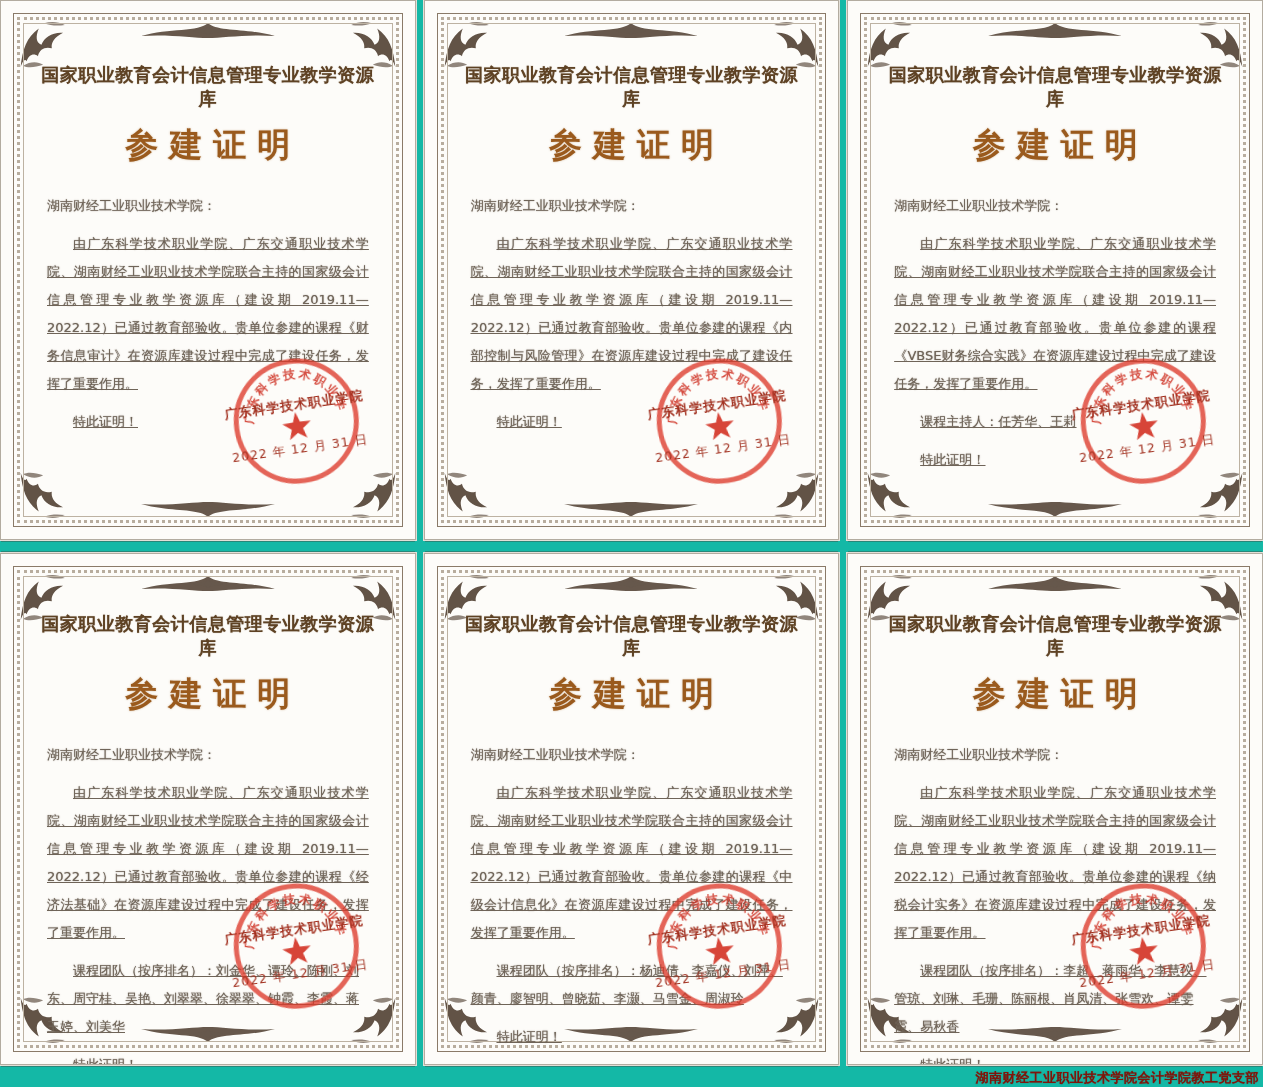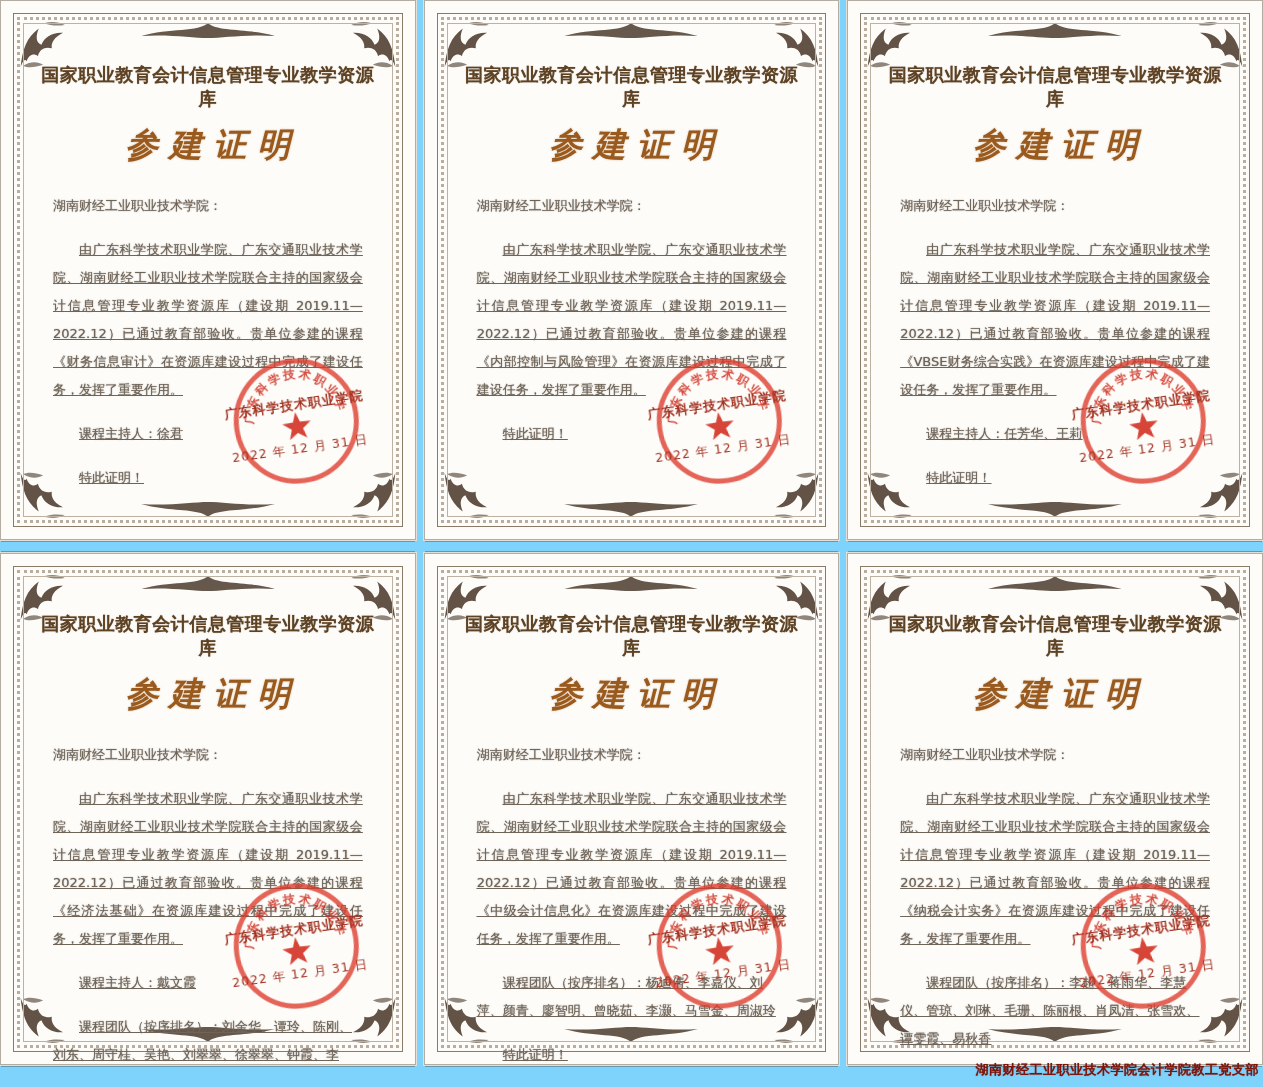--- a/index.html
+++ b/index.html
@@ -1,17 +1,17 @@
 <!DOCTYPE html>
 <html><head>
 <meta charset="utf-8">
 <title>参建证明</title>
 <style>
   html,body{margin:0;padding:0;background:#efeeec;}
-  .page{width:1263px;height:1087px;position:relative;background:#7dd3fc;overflow:hidden;
+  .page{width:1263px;height:1087px;position:relative;background:#14b8a6;overflow:hidden;
         font-family:"DejaVu Sans","Liberation Sans",sans-serif;}
   .grid{position:absolute;top:0;left:0;width:1263px;display:grid;
         grid-template-columns:repeat(3,1fr);grid-template-rows:540px 512px;gap:13px 8px;}
   .cert{position:relative;background:#fdfcf9;border:1px solid #b3aca0;
         box-shadow:0 0 0 1px #e3dfd7, 0 -3px 0 -1px rgba(70,62,54,.40), 0 3px 0 -1px rgba(70,62,54,.40);
         overflow:hidden;}
   
   .frame{position:absolute;inset:12px;border:1px solid #8a7a68;}
   .frame::before{content:"";position:absolute;inset:3px;border:3px dotted #a89a88;opacity:.8;}
   .frame::after{content:"";position:absolute;inset:9px;border:1px solid #bdb2a2;}
@@ -22,35 +22,35 @@
   .corner.br{bottom:4px;right:4px;transform:scale(-1,-1);}
   .wing{position:absolute;left:50%;width:150px;height:22px;margin-left:-75px;fill:#4d3c2e;opacity:.85;}
   .wing.top{top:6px;}
   .wing.bottom{bottom:6px;transform:scaleY(-1);}
   
   .content{position:absolute;inset:0;padding:62px 36px 0 36px;}
   .row2 .content{padding-top:58px;}
   .hdr{margin:0;text-align:center;font-size:18px;font-weight:bold;color:#5e4224;
        letter-spacing:.5px;text-shadow:0 0 1px rgba(94,66,36,.55);}
   .ttl{margin:12px 0 24px 0;text-align:center;font-size:33px;font-weight:bold;color:#9a5a1d;
-       letter-spacing:11px;padding-left:11px;text-shadow:0 0 2px rgba(154,90,29,.45);font-style:italic;}
+       letter-spacing:11px;padding-left:11px;text-shadow:0 0 2px rgba(154,90,29,.45);}
   .body-text{color:#6f6458;font-size:13px;line-height:28px;
        text-shadow:0 0 1.2px rgba(111,100,88,.85);}
-  .body-text p{margin:16px;}
+  .body-text p{margin:10px;}
   .indent{text-indent:2em;text-decoration:underline;}
   .para{text-align:justify;}
   
   .seal{position:absolute;right:28px;bottom:36px;transform:rotate(-8deg);filter:blur(.35px);}
   .seal .ring{fill:none;stroke:rgba(221,58,42,.78);stroke-width:5;}
   .seal .arc-text{fill:rgba(206,45,31,.85);font-size:12px;letter-spacing:2.5px;font-weight:bold;}
   .seal .star{fill:rgba(211,49,35,.9);}
   .seal .ins{fill:#a23120;font-size:13px;font-weight:bold;letter-spacing:1px;}
   .seal .dt{fill:#a23120;font-size:12.5px;letter-spacing:1px;}
   
-  .footer{position:absolute;right:4px;bottom:10px;height:18px;}
+  .footer{position:absolute;right:4px;bottom:2px;height:18px;}
   .wm{color:#7e150b;font-size:13px;font-weight:bold;letter-spacing:.5px;
       text-shadow:0 0 1px rgba(126,21,11,.7);}
   .hidden-defs{position:absolute;width:0;height:0;overflow:hidden;}
 </style>
 </head>
 <body>
 
 <svg class="hidden-defs" aria-hidden="true">
   <defs>
     <symbol id="flourish" viewBox="0 0 60 60">
@@ -89,21 +89,20 @@
         <svg class="wing bottom">
             <use href="#wing"></use>
           </svg>
       </div>
       <div class="content">
         <h2 class="hdr">国家职业教育会计信息管理专业教学资源库</h2>
         <h1 class="ttl">参建证明</h1>
         <div class="body-text">
           <p>湖南财经工业职业技术学院：</p>
           <p class="indent para">由广东科学技术职业学院、广东交通职业技术学院、湖南财经工业职业技术学院联合主持的国家级会计信息管理专业教学资源库（建设期 2019.11—2022.12）已通过教育部验收。贵单位参建的课程《财务信息审计》在资源库建设过程中完成了建设任务，发挥了重要作用。</p>
-          <p class="indent"><span>课程主持人：</span><span>徐君</span></p>
           <p class="indent">特此证明！</p>
         </div>
       </div>
       <div class="seal">
         <svg width="180" height="150" viewBox="0 0 180 150">
           <circle class="ring" cx="90" cy="72" r="60"></circle>
           <path id="arc0" d="M 47,72 A 43 43 0 0 1 133,72" fill="none"></path>
           <text class="arc-text"><textPath href="#arc0" startOffset="2%">广东科学技术职业学院</textPath></text>
           <path class="star" d="M90,63 L93.5,73.1 L104.3,73.4 L95.7,79.9 L98.8,90.1 L90,84 L81.2,90.1 L84.3,79.9 L75.7,73.4 L86.5,73.1 Z"></path>
           <text class="ins" x="90" y="60" text-anchor="middle">广东科学技术职业学院</text>
@@ -217,21 +216,20 @@
         <svg class="wing bottom">
             <use href="#wing"></use>
           </svg>
       </div>
       <div class="content">
         <h2 class="hdr">国家职业教育会计信息管理专业教学资源库</h2>
         <h1 class="ttl">参建证明</h1>
         <div class="body-text">
           <p>湖南财经工业职业技术学院：</p>
           <p class="indent para">由广东科学技术职业学院、广东交通职业技术学院、湖南财经工业职业技术学院联合主持的国家级会计信息管理专业教学资源库（建设期 2019.11—2022.12）已通过教育部验收。贵单位参建的课程《经济法基础》在资源库建设过程中完成了建设任务，发挥了重要作用。</p>
-          <p class="indent"><span>课程主持人：</span><span>戴文霞</span></p>
           <p class="indent"><span>课程团队（按序排名）：</span><span>刘金华、谭玲、陈刚、刘东、周守桂、吴艳、刘翠翠、徐翠翠、钟霞、李霞、蒋玉婷、刘美华</span></p>
           <p class="indent">特此证明！</p>
         </div>
       </div>
       <div class="seal">
         <svg width="180" height="150" viewBox="0 0 180 150">
           <circle class="ring" cx="90" cy="72" r="60"></circle>
           <path id="arc3" d="M 47,72 A 43 43 0 0 1 133,72" fill="none"></path>
           <text class="arc-text"><textPath href="#arc3" startOffset="2%">广东科学技术职业学院</textPath></text>
           <path class="star" d="M90,63 L93.5,73.1 L104.3,73.4 L95.7,79.9 L98.8,90.1 L90,84 L81.2,90.1 L84.3,79.9 L75.7,73.4 L86.5,73.1 Z"></path>

